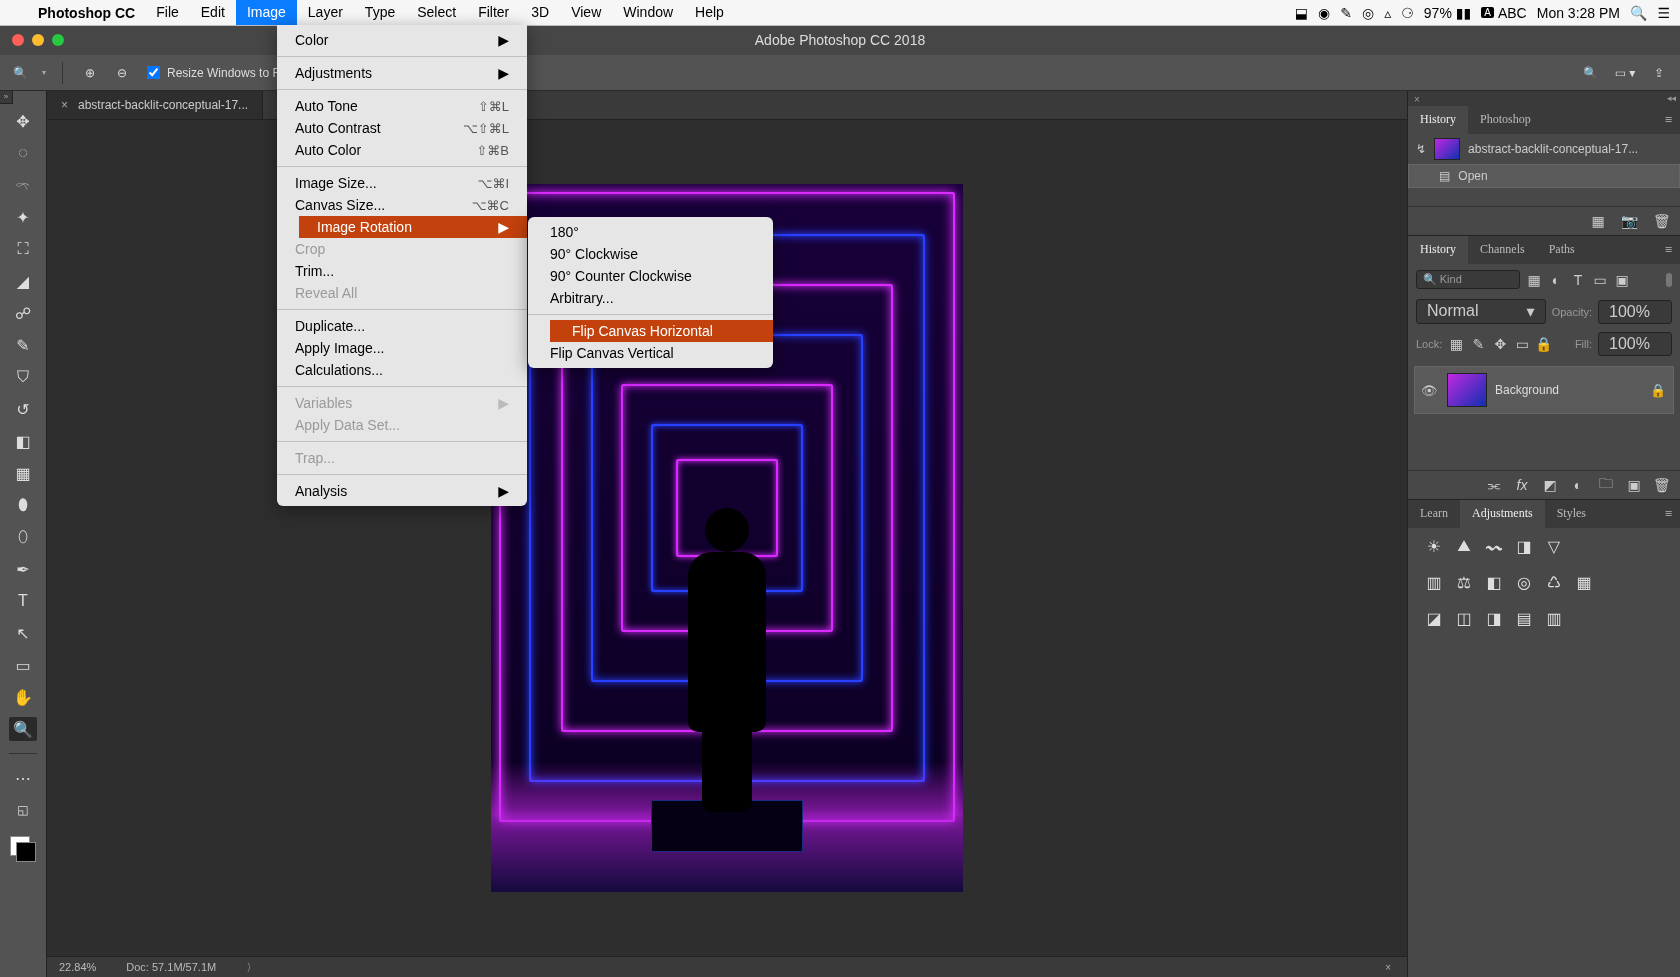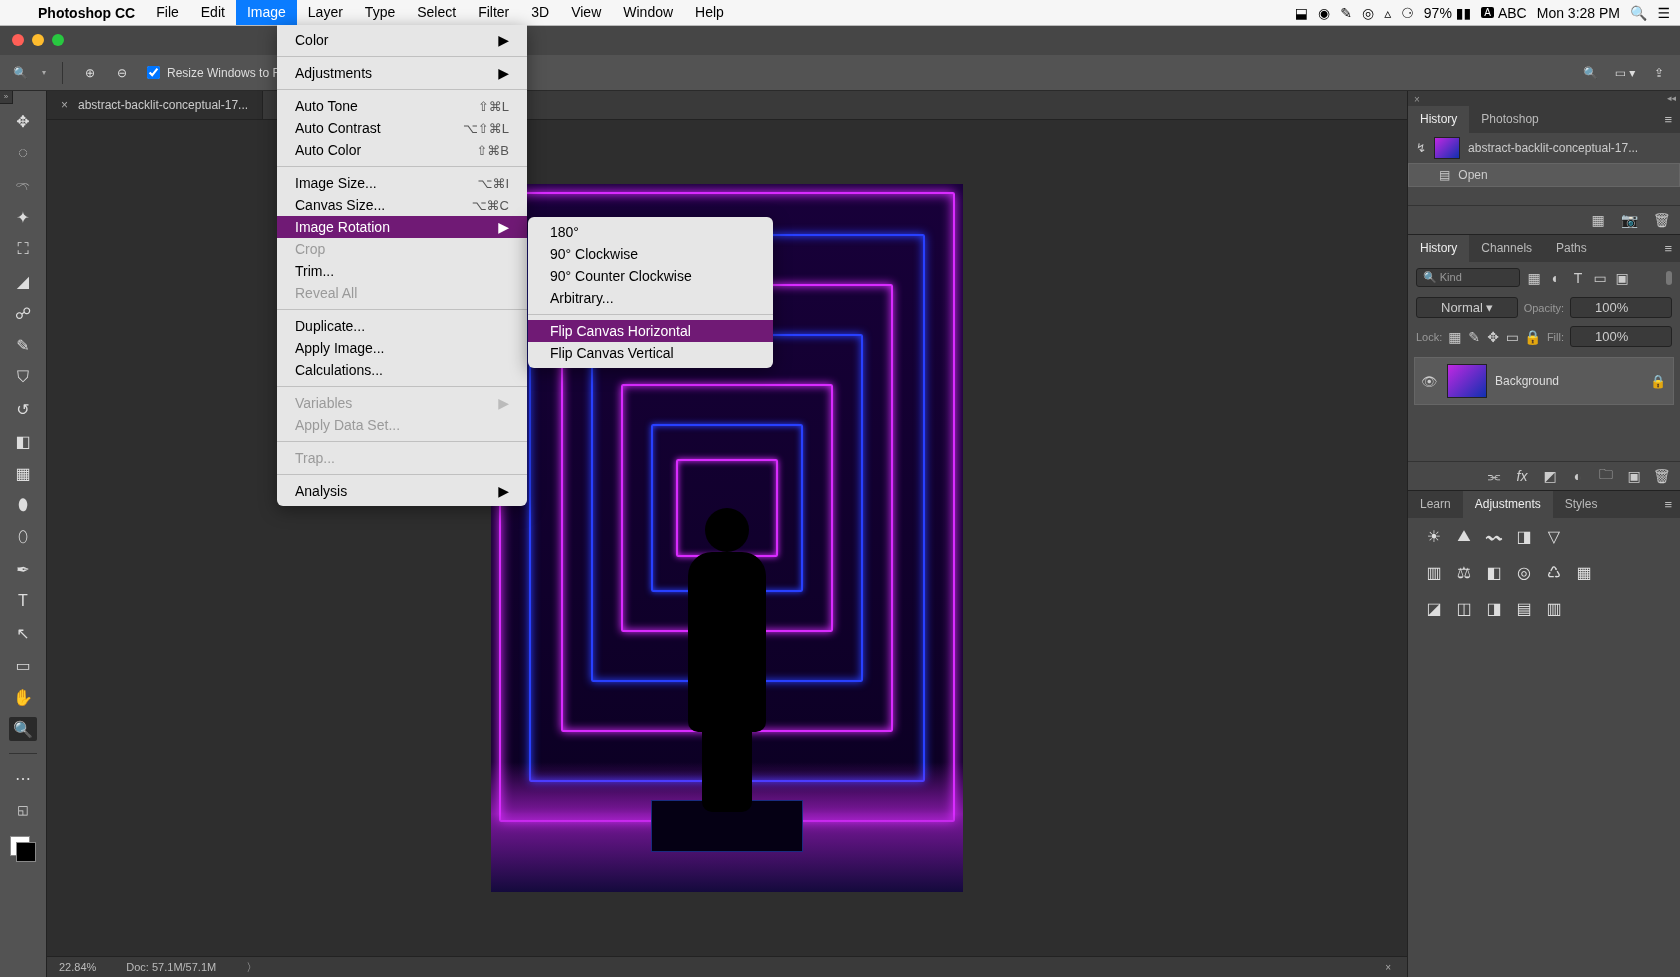--- a/index.html
+++ b/index.html
@@ -46,46 +46,46 @@
   .person .body{width:78px;height:180px;background:#000;margin:0 auto;border-radius:24px 24px 10px 10px;}
   .person .legs{width:50px;height:80px;background:#000;margin:0 auto;border-radius:0 0 10px 10px;}
   .plinth{position:absolute;left:50%;bottom:40px;transform:translateX(-50%);width:150px;height:50px;background:#050014;border:1px solid #1a2b80;}
   .statusbar{height:20px;background:#3a3a3a;border-top:1px solid #222;display:flex;align-items:center;gap:30px;padding:0 12px;color:#bbb;font-size:11px;}
   
   .panels{width:272px;background:#3a3a3a;border-left:1px solid #222;display:flex;flex-direction:column;}
   .pheader{position:relative;}
   .pclose{font-size:10px;color:#999;padding:2px 6px;}
   .pcollapse{position:absolute;right:4px;top:2px;font-size:9px;color:#999;}
   .panel{border-bottom:1px solid #222;background:#484848;}
-  .ptabs{display:flex;background:#3a3a3a;}
+  .ptabs{display:flex;background:#3a3a3a;font-family:Liberation Serif, serif;}
   .ptab{padding:6px 12px;color:#bbb;font-size:12px;}
   .ptab.sel{background:#484848;color:#eee;}
   .pmenu{margin-left:auto;padding:6px 8px;color:#bbb;}
   .prow{display:flex;align-items:center;padding:4px 8px;gap:8px;color:#ccc;font-size:12px;}
   .prow.state{background:#5a5a5a;border:1px solid #666;}
   .thumb{width:24px;height:20px;background:linear-gradient(135deg,#c028e2,#1030b0);border:1px solid #222;}
   .pfooter{display:flex;justify-content:flex-end;gap:16px;padding:6px 10px;border-top:1px solid #333;}
   .picon{width:16px;height:16px;color:#ccc;font-size:14px;display:flex;align-items:center;justify-content:center;}
   .filterrow{display:flex;align-items:center;gap:6px;padding:6px 8px;background:#484848;}
   .filterbox{flex:0 0 90px;background:#3a3a3a;border:1px solid #222;border-radius:3px;padding:2px 6px;color:#999;font-size:11px;}
   .oprow{display:flex;align-items:center;gap:6px;padding:4px 8px;color:#999;font-size:11px;}
-  .select{background:#3a3a3a;border:1px solid #222;border-radius:3px;padding:2px 24px;color:#ccc;font-size:13px;flex:1;}
+  .select{background:#3a3a3a;border:1px solid #222;border-radius:3px;padding:2px 10px;color:#ccc;font-size:16px;flex:1;}
   .layer{display:flex;align-items:center;gap:8px;background:#5a5a5a;margin:6px;padding:6px;border:1px solid #666;}
   .eye{width:18px;color:#ccc;}
   .lthumb{width:38px;height:32px;background:linear-gradient(135deg,#c028e2,#1030b0);border:1px solid #222;}
   .lname{flex:1;color:#ddd;font-size:12px;}
   .adjgrid{display:flex;flex-wrap:wrap;gap:10px;padding:8px 16px;}
   .adj{width:20px;height:20px;color:#ddd;font-size:16px;display:flex;align-items:center;justify-content:center;}
   
   .menu{position:absolute;background:#e6e6e6;color:#000;font-size:14px;box-shadow:0 4px 18px rgba(0,0,0,.4);z-index:200;padding:4px 0;border-radius:0 0 6px 6px;}
   .menu .mi{display:flex;align-items:center;padding:3px 18px;white-space:nowrap;}
   .menu .mi .lab{flex:1;padding-right:30px;}
   .menu .mi .sc{color:#555;font-size:13px;}
   .menu .mi.dis{color:#9a9a9a;align-items:flex-end;}
-  .menu .mi.sel{background:#701a75;color:#fff;}
+  .menu .mi.sel{background:#c2410c;color:#fff;margin-left:22px;}
   .menu .msep{height:1px;background:#c0c0c0;margin:5px 0;}
   .menu .arrow{margin-left:auto;}
   .submenu{border-radius:6px;}
   .submenu .mi{padding:3px 22px;}
   .closebtn{font-size:10px;color:#aaa;padding:2px 4px;}
   .filespace{flex:1;}
 </style>
 </head>
 <body>
 
@@ -220,20 +220,21 @@
     </div>
 </div>
 
 <div class="win">
   <div class="titlebar">
     <div class="traffic">
       <div class="dot red"></div>
       <div class="dot yel"></div>
       <div class="dot grn"></div>
     </div>
+    <div class="title">Adobe Photoshop CC 2018</div>
   </div>
 
   <div class="optbar">
     <span class="iconbtn">🔍</span>
     <span style="font-size:8px;color:#aaa;">▾</span>
     <span class="sep"></span>
     <span class="iconbtn">⊕</span>
     <span class="iconbtn">⊖</span>
     <label style="display:flex;align-items:center;gap:4px;">
       <input type="checkbox" checked="" style="">

